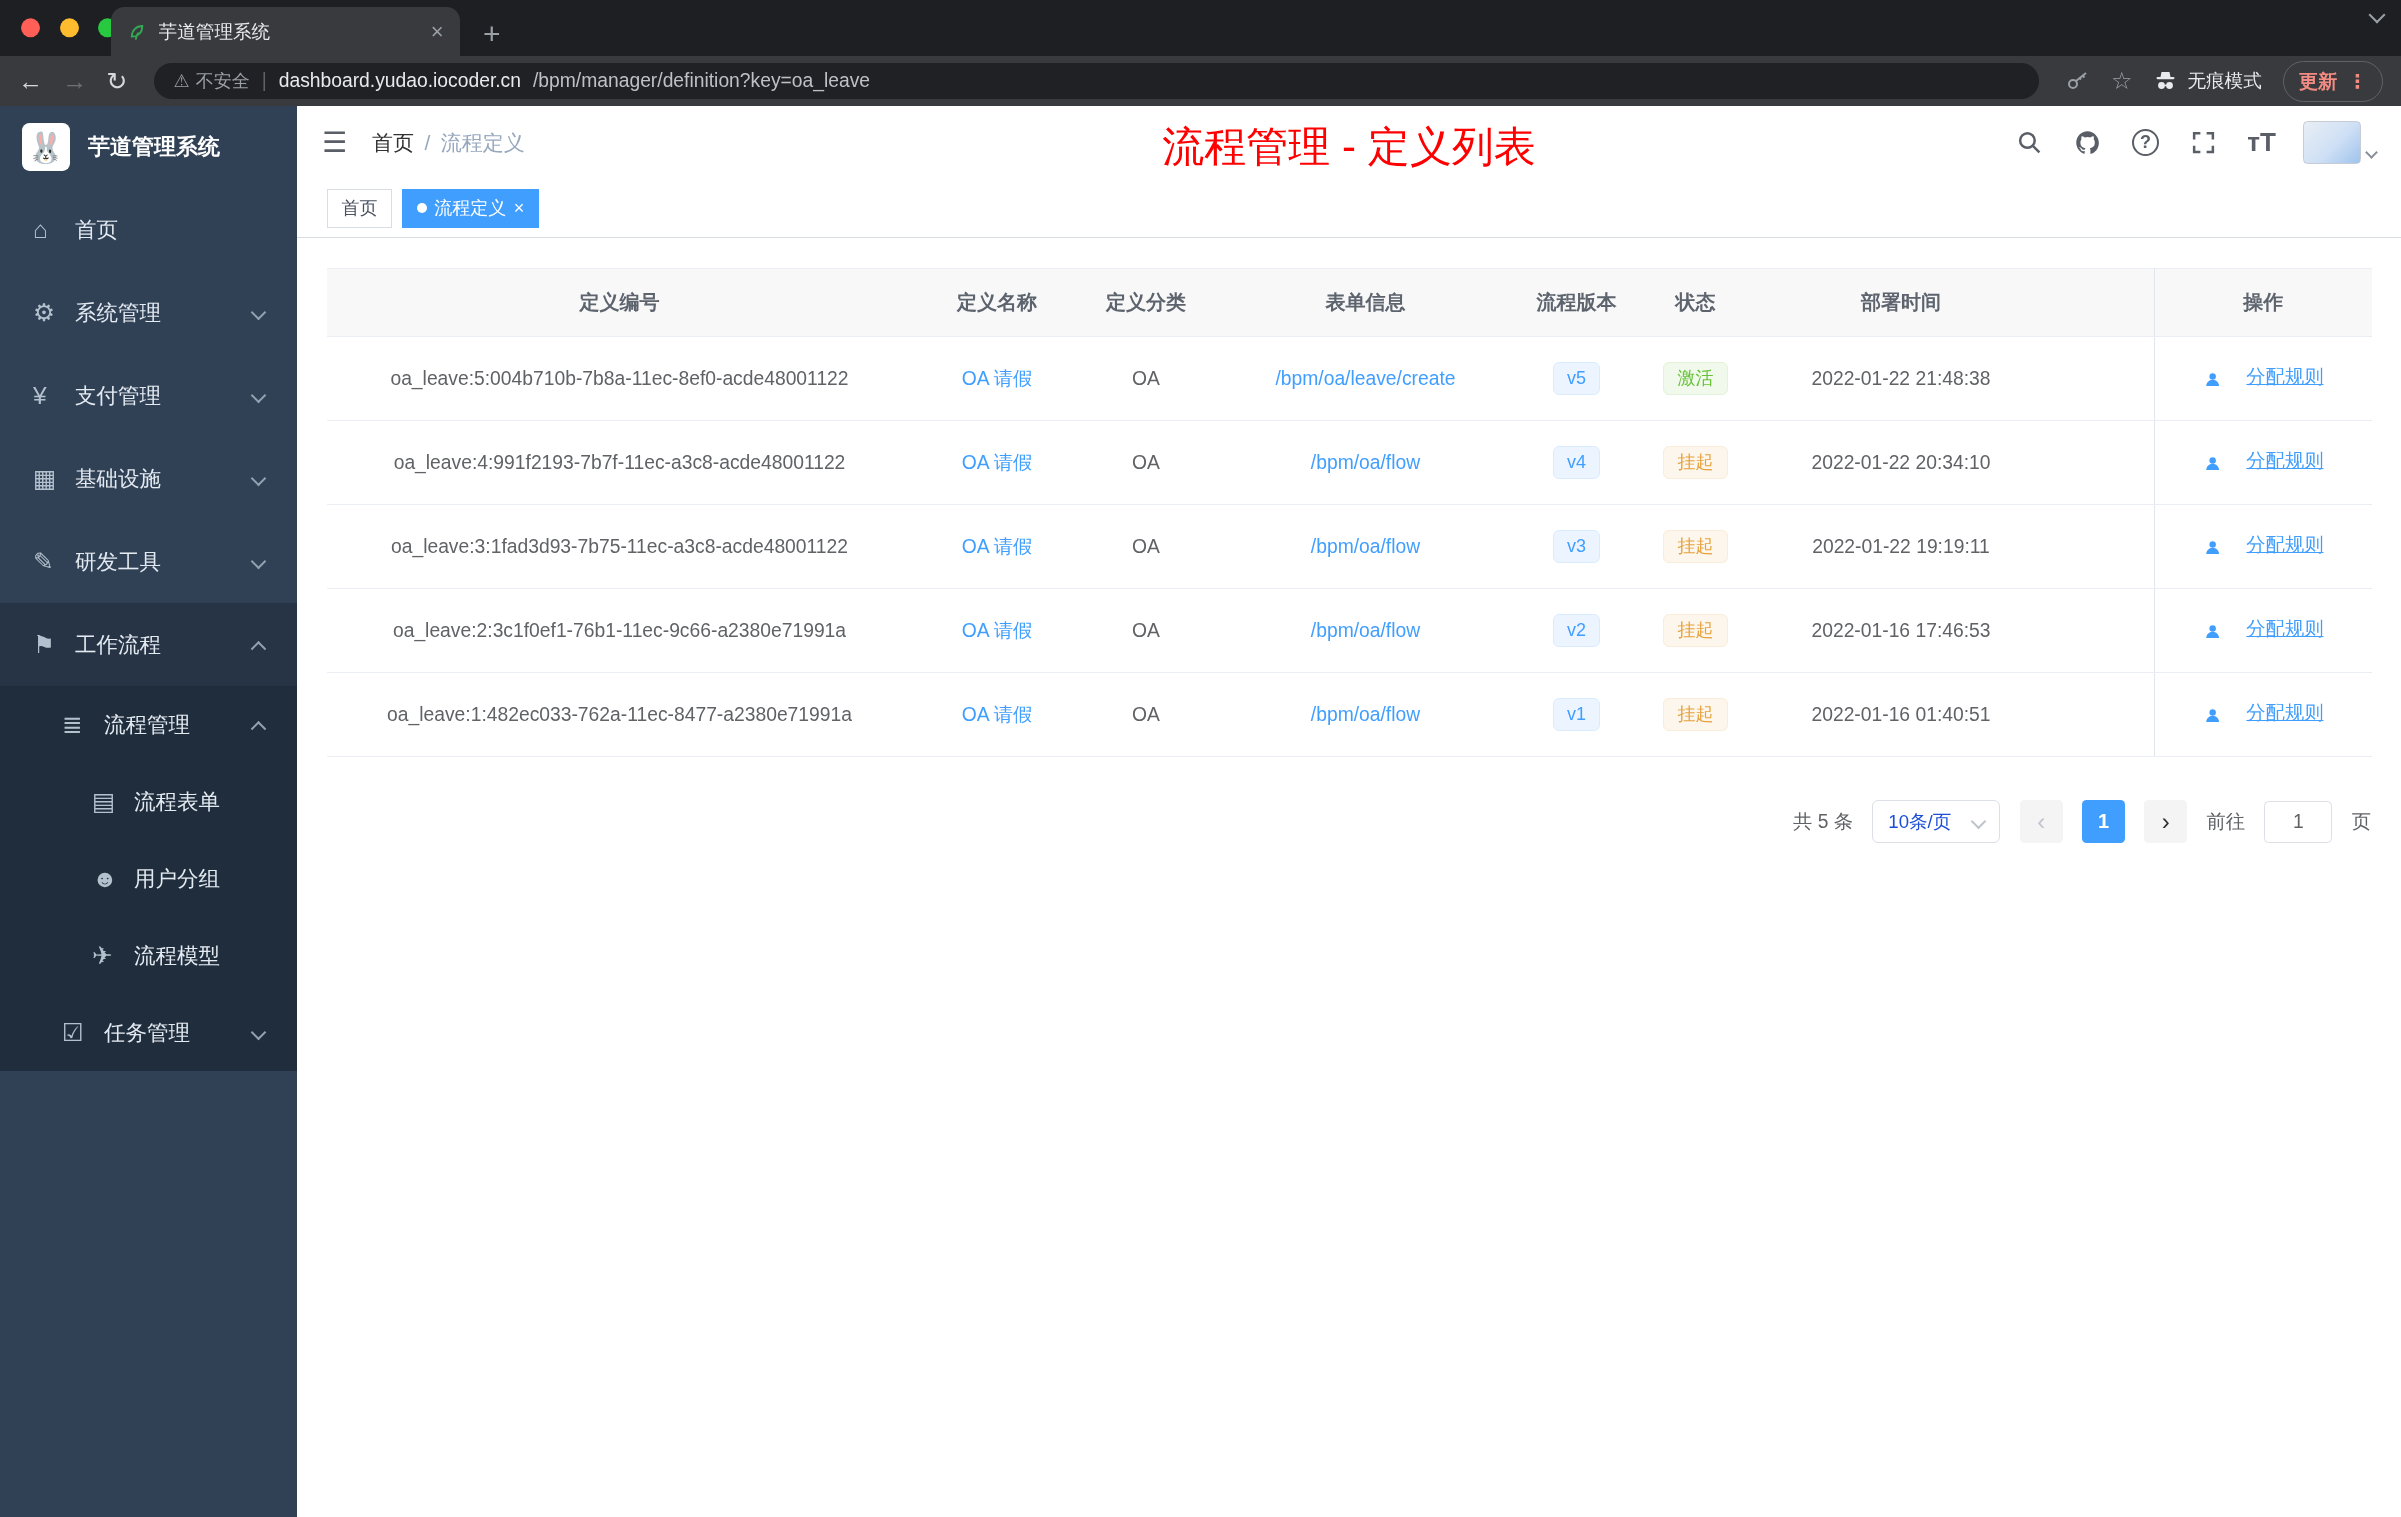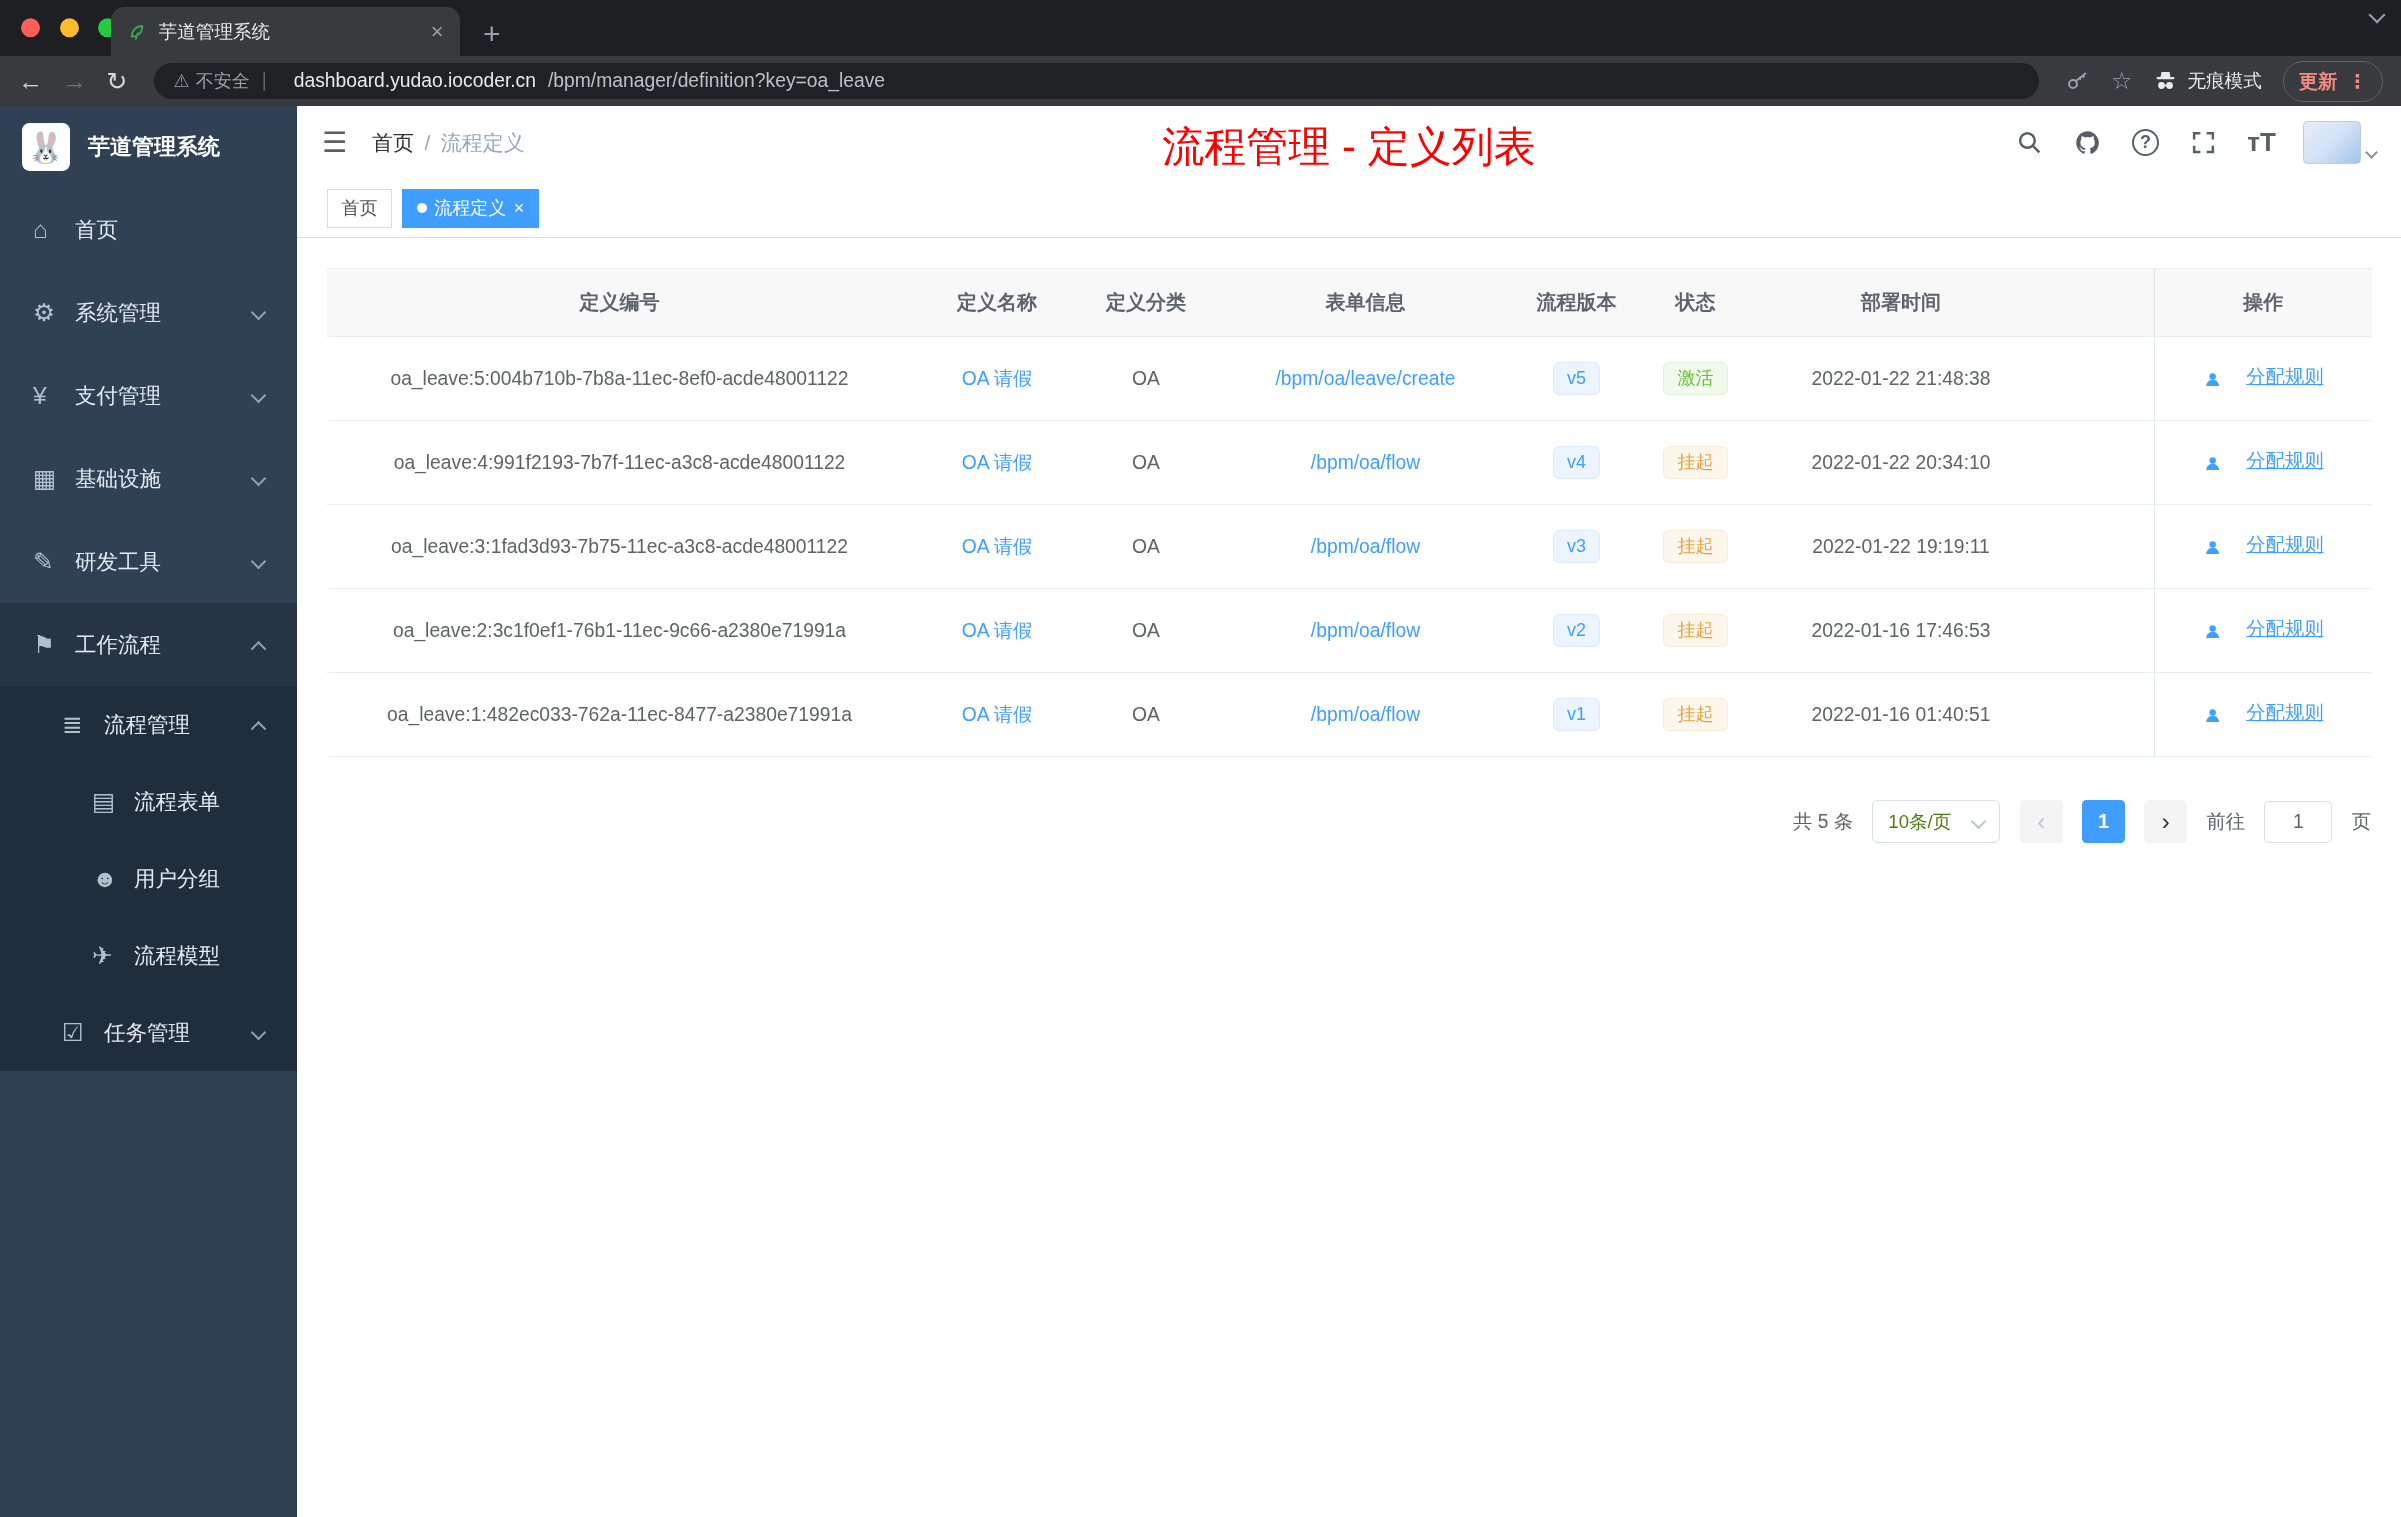--- a/index.html
+++ b/index.html
@@ -20,21 +20,21 @@
   .strip-caret { position:absolute; right:18px; top:9px; width:12px; height:12px;
                  border-right:2.2px solid #9aa0a6; border-bottom:2.2px solid #9aa0a6; transform:rotate(45deg); }
 
   .addressbar { height:50px; background:#383a3e; display:flex; align-items:center; padding:0 18px; gap:19.3px; }
   .nav-ic { font-size:25px; color:#d5d7da; line-height:1; }
   .nav-ic.dim { color:#6e7175; }
   .urlbox { flex:1; height:36px; background:#202124; border-radius:18px; display:flex; align-items:center;
             padding:0 19.3px; gap:12px; margin:0 7.4px; }
   .sec-warn { color:#9aa0a6; font-size:18px; display:flex; align-items:center; gap:6px; }
   .url-sep { color:#5f6368; font-size:19.3px; }
-  .url-host { color:#e8eaed; font-size:19.3px;margin-left:15px; }
+  .url-host { color:#e8eaed; font-size:19.3px; }
   .url-path { color:#bdc1c6; font-size:19.3px; }
   .right-chrome { display:flex; align-items:center; gap:21px; }
   .star { color:#9aa0a6; font-size:24px; }
   .incog { display:flex; align-items:center; gap:9px; color:#e8eaed; font-size:18.6px; }
   .update-pill { display:flex; align-items:center; gap:10.4px; border:1.5px solid #5f6368; border-radius:22px;
                  padding:6px 15px; color:#f28b82; font-size:19.3px; font-weight:700; }
 
   
   .app { display:flex; height:1411px; }
   .sidebar { width:297px; background:#304156; flex-shrink:0; overflow:hidden; }
@@ -94,21 +94,21 @@
   .mini-tag { display:inline-block; padding:5.2px 13.4px; border-radius:6px; font-size:18px; line-height:1.2; }
   .ver { background:#ecf5ff; border:0.7px solid #d9ecff; color:#409eff; }
   .st-success { background:#f0f9eb; border:0.7px solid #e1f3d8; color:#67c23a; }
   .st-warning { background:#fdf6ec; border:0.7px solid #faecd8; color:#e6a23c; }
   .action-link { color:#409eff; font-size:19.3px; display:inline-flex; align-items:flex-end; gap:24px; cursor:pointer;text-decoration:underline; }
   .person-ic { width:19.3px; height:19.3px; fill:#409eff; }
 
   .pagination { margin-top:43px; display:flex; justify-content:flex-end; align-items:center; gap:19.3px;
                 font-size:19.3px; color:#606266; padding-bottom:45px; }
   .pg-select { position:relative; height:43px; border:0.7px solid #dcdfe6; border-radius:6px;
-               display:flex; align-items:center; padding:0 48px 0 15px; color:#4d7c0f; font-size:18.6px; }
+               display:flex; align-items:center; padding:0 48px 0 15px; color:#1d4ed8; font-size:18.6px; }
   .pg-select .caret { margin:0; position:absolute; right:15px; top:15px; border-color:#c0c4cc; }
   .pg-btn { min-width:43px; height:43px; border-radius:4.5px; background:#f4f4f5; display:grid; place-items:center;
             font-size:24px; color:#303133; }
   .pg-btn.disabled { color:#c0c4cc; }
   .pg-current { background:#409eff; color:#fff; font-weight:700; font-size:20px; }
   .goto-input { width:68px; height:42px; border:0.7px solid #dcdfe6; border-radius:4.5px; text-align:center;
                 font-size:19.3px; color:#606266; font-family:inherit; }
 </style>
 </head>
 <body>

